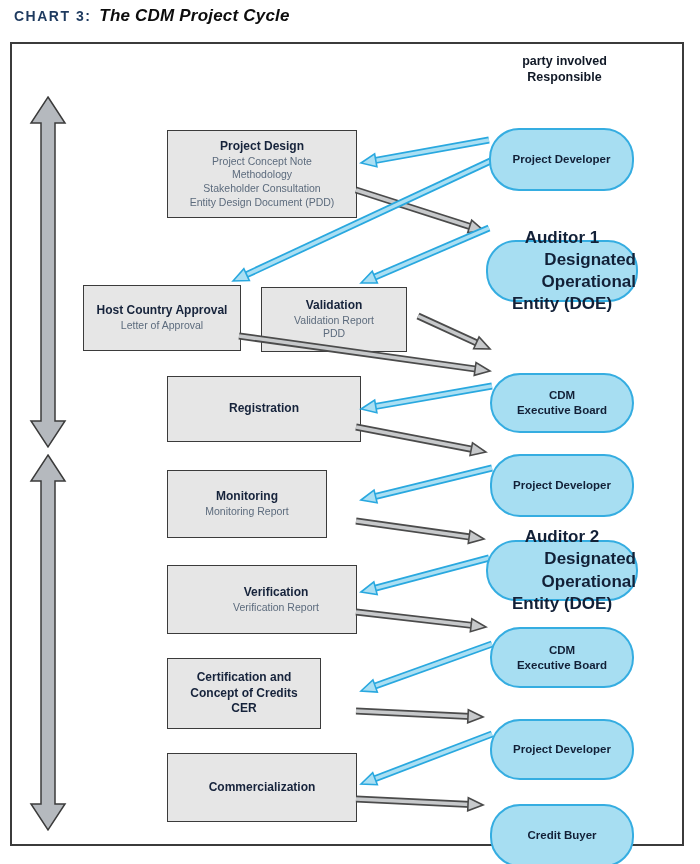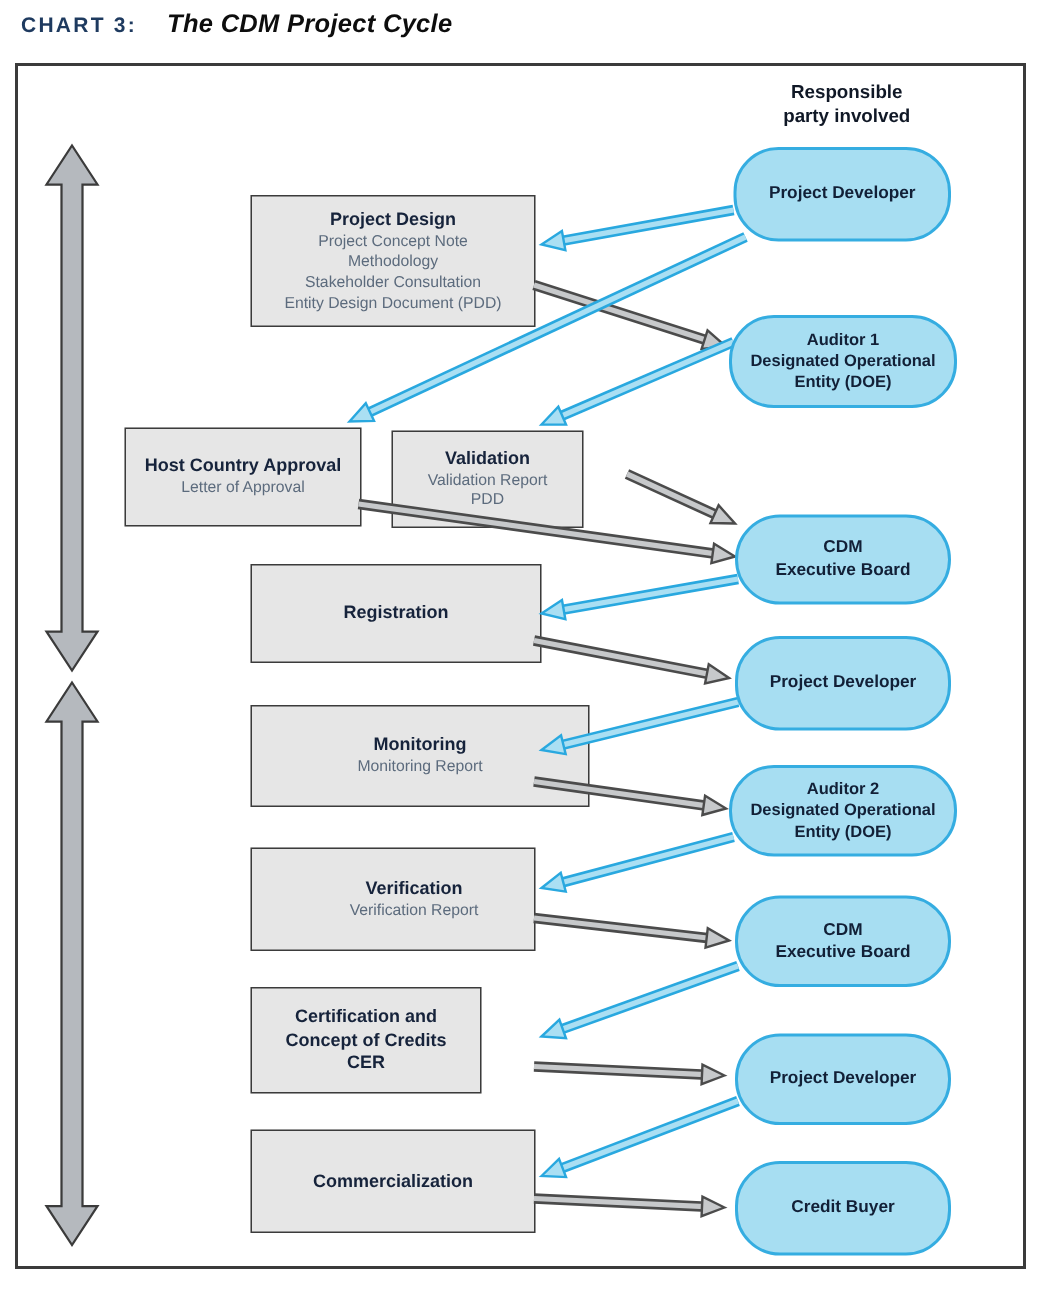--- a/index.html
+++ b/index.html
@@ -2,21 +2,21 @@
 <html><head>
 <meta charset="utf-8">
 <style>
   html,body{margin:0;padding:0;background:#ffffff;}
   .page{
     position:relative;width:700px;height:864px;background:#ffffff;
     font-family:"Liberation Sans","DejaVu Sans",sans-serif;overflow:hidden;
   }
   .chart-title{position:absolute;left:14px;top:6px;white-space:nowrap;}
   .chart-title .label{
-    font-size:14px;font-weight:bold;color:#1e3a5f;letter-spacing:1.5px;margin-right:20px;
+    font-size:14px;font-weight:bold;color:#1e3a5f;letter-spacing:1.5px;margin-right:8px;
   }
   .chart-title .name{
     font-size:17px;font-weight:bold;font-style:italic;color:#0d0d0d;letter-spacing:0.2px;
   }
   .frame{
     position:absolute;left:10px;top:42px;width:674px;height:804px;
     border:2px solid #3b3b3b;background:#ffffff;box-sizing:border-box;z-index:0;
   }
   .col-header{
     position:absolute;text-align:center;font-weight:bold;font-size:12.5px;
@@ -28,44 +28,44 @@
   .step-box{
     position:absolute;background:#e6e6e6;border:1.6px solid #3b3b3b;box-sizing:border-box;
     display:flex;flex-direction:column;align-items:center;justify-content:center;
     text-align:center;z-index:2;
   }
   .step-box .t{font-size:12px;font-weight:bold;color:#16233b;line-height:1.32;}
   .step-box .s{font-size:10.5px;color:#5c6b7d;line-height:1.3;}
   .party-pill{
     position:absolute;background:#a7def2;border:2.5px solid #35ade1;border-radius:30px;
     box-sizing:border-box;display:flex;flex-direction:column;align-items:center;
-    justify-content:center;text-align:right;z-index:4;
+    justify-content:center;text-align:right;z-index:4;margin-top:30px;
   }
   .party-pill .p{font-size:11.5px;font-weight:bold;color:#122037;line-height:1.3;}
-  .party-pill.small .p{font-size:11px;}
+  .party-pill.small .p{font-size:17px;}
   .phase-label{
     position:absolute;width:320px;height:14px;text-align:center;
     font-size:9.5px;font-weight:bold;color:#1e3a5f;transform:rotate(-90deg);
     z-index:2;white-space:nowrap;
   }
 </style>
 </head>
 <body>
 
 <div class="page">
 
   <div class="chart-title">
     <span class="label">CHART 3:</span><span class="name">The CDM Project Cycle</span>
   </div>
 
   <div class="frame"></div>
 
   <div class="col-header party">
+    <div>party involved</div>
     <div>Responsible</div>
-    <div>party involved</div>
   </div>
 
   <svg id="edges" width="700" height="864" viewBox="0 0 700 864">
       <path d="M 48,97 L 65,123 L 55,123
                L 55,421 L 65,421 L 48,447
                L 31,421 L 41,421
                L 41,123 L 31,123 Z" fill="#b5b9be" stroke="#3b3b3b" stroke-width="1.5"></path>
       <path d="M 48,455 L 65,481 L 55,481
                L 55,804 L 65,804 L 48,830
                L 31,804 L 41,804
@@ -157,29 +157,29 @@
         <div class="t">Project Design</div>
         <div class="s">Project Concept Note</div>
         <div class="s">Methodology</div>
         <div class="s">Stakeholder Consultation</div>
         <div class="s">Entity Design Document (PDD)</div>
       </div>
       <div class="step-box" style="left: 83px; top: 285px; width: 158px; height: 66px;">
         <div class="t">Host Country Approval</div>
         <div class="s">Letter of Approval</div>
       </div>
-      <div class="step-box" style="left: 261px; top: 287px; width: 128px; height: 65px;">
+      <div class="step-box" style="left: 261px; top: 287px; width: 146px; height: 65px;">
         <div class="t">Validation</div>
         <div class="s">Validation Report</div>
         <div class="s">PDD</div>
       </div>
       <div class="step-box" style="left: 167px; top: 376px; width: 194px; height: 66px;">
         <div class="t">Registration</div>
       </div>
-      <div class="step-box" style="left: 167px; top: 470px; width: 226px; height: 68px;">
+      <div class="step-box" style="left: 167px; top: 470px; width: 160px; height: 68px;">
         <div class="t">Monitoring</div>
         <div class="s">Monitoring Report</div>
       </div>
       <div class="step-box" style="left: 167px; top: 565px; width: 190px; height: 69px; padding-left: 28px;">
         <div class="t">Verification</div>
         <div class="s">Verification Report</div>
       </div>
       <div class="step-box" style="left: 167px; top: 658px; width: 154px; height: 71px;">
         <div class="t">Certification and</div>
         <div class="t">Concept of Credits</div>

